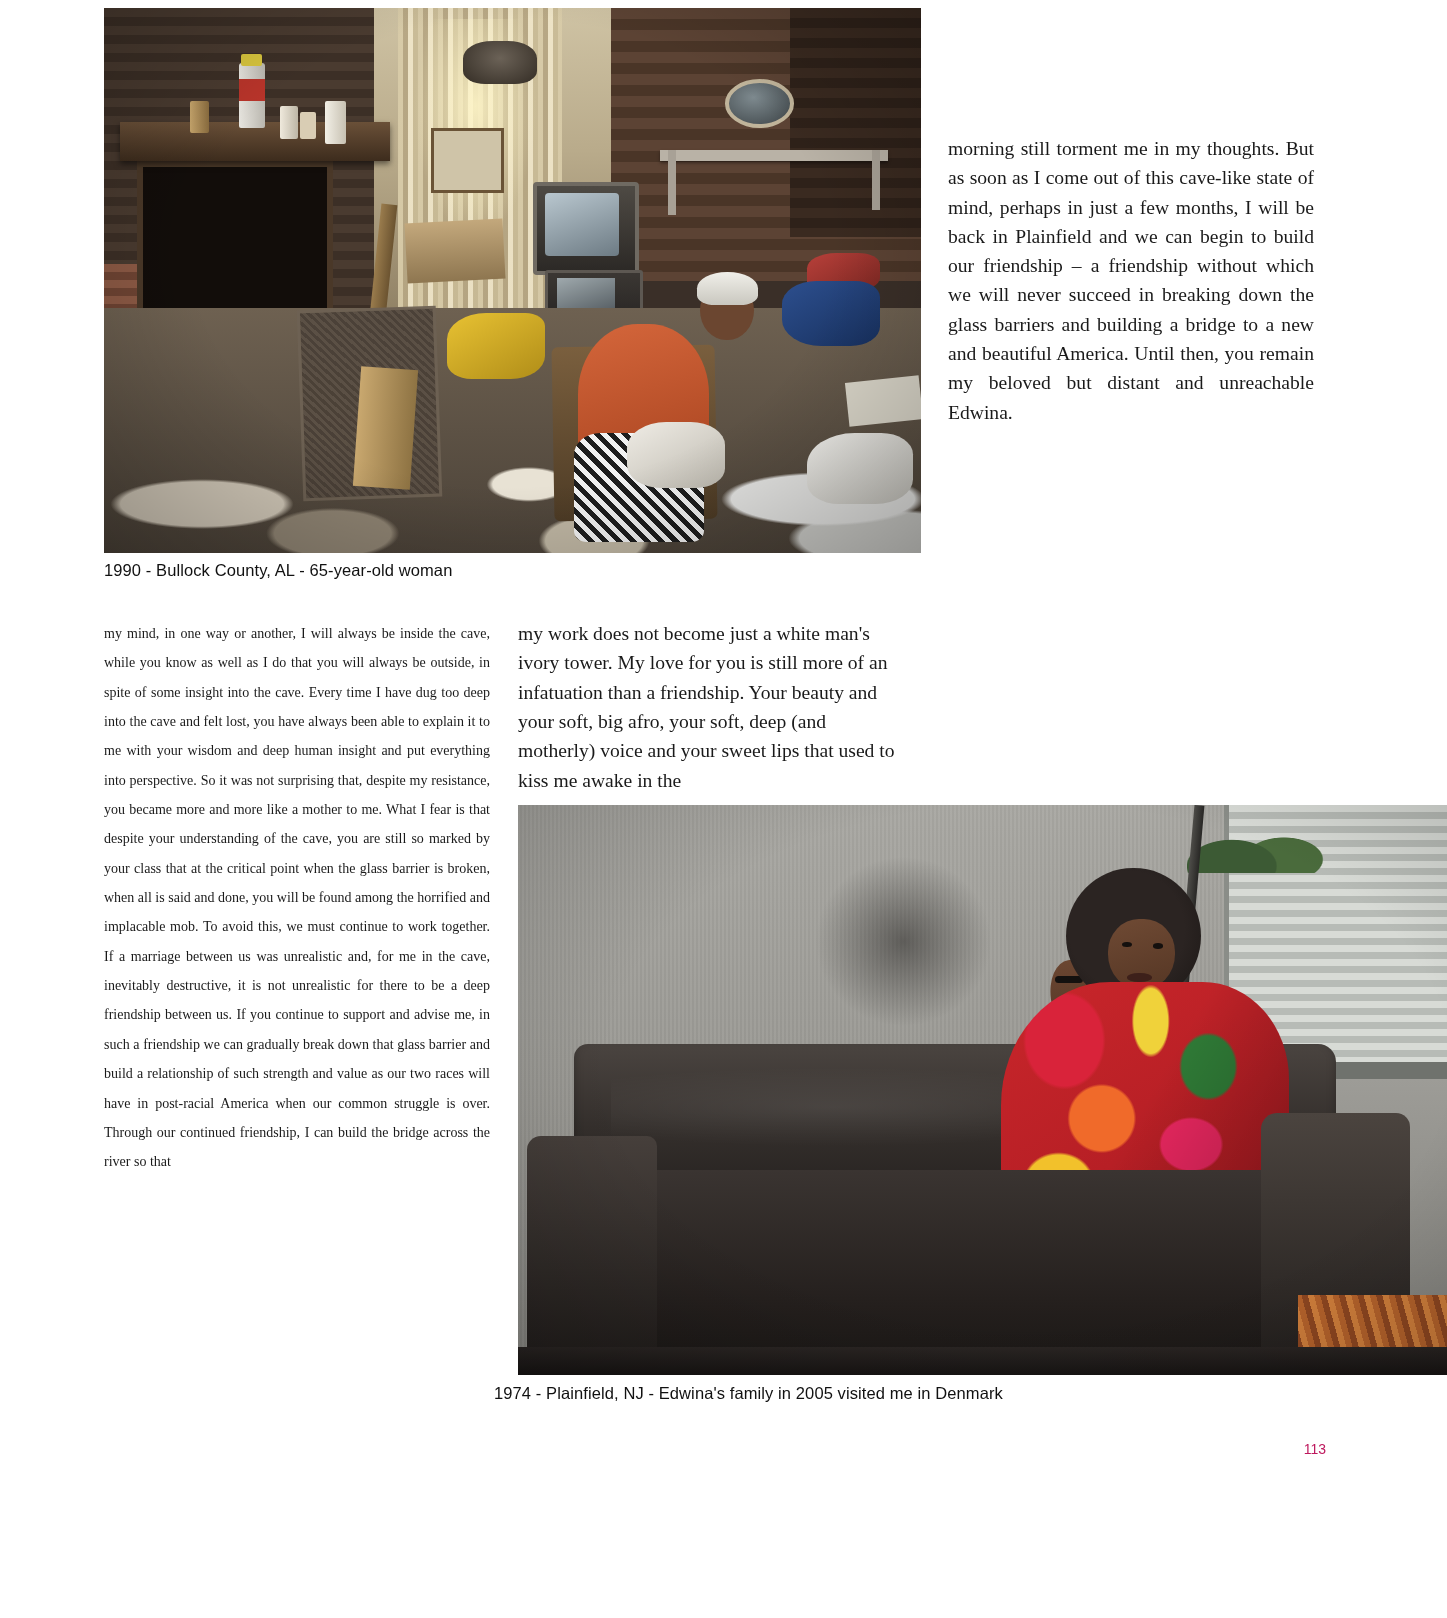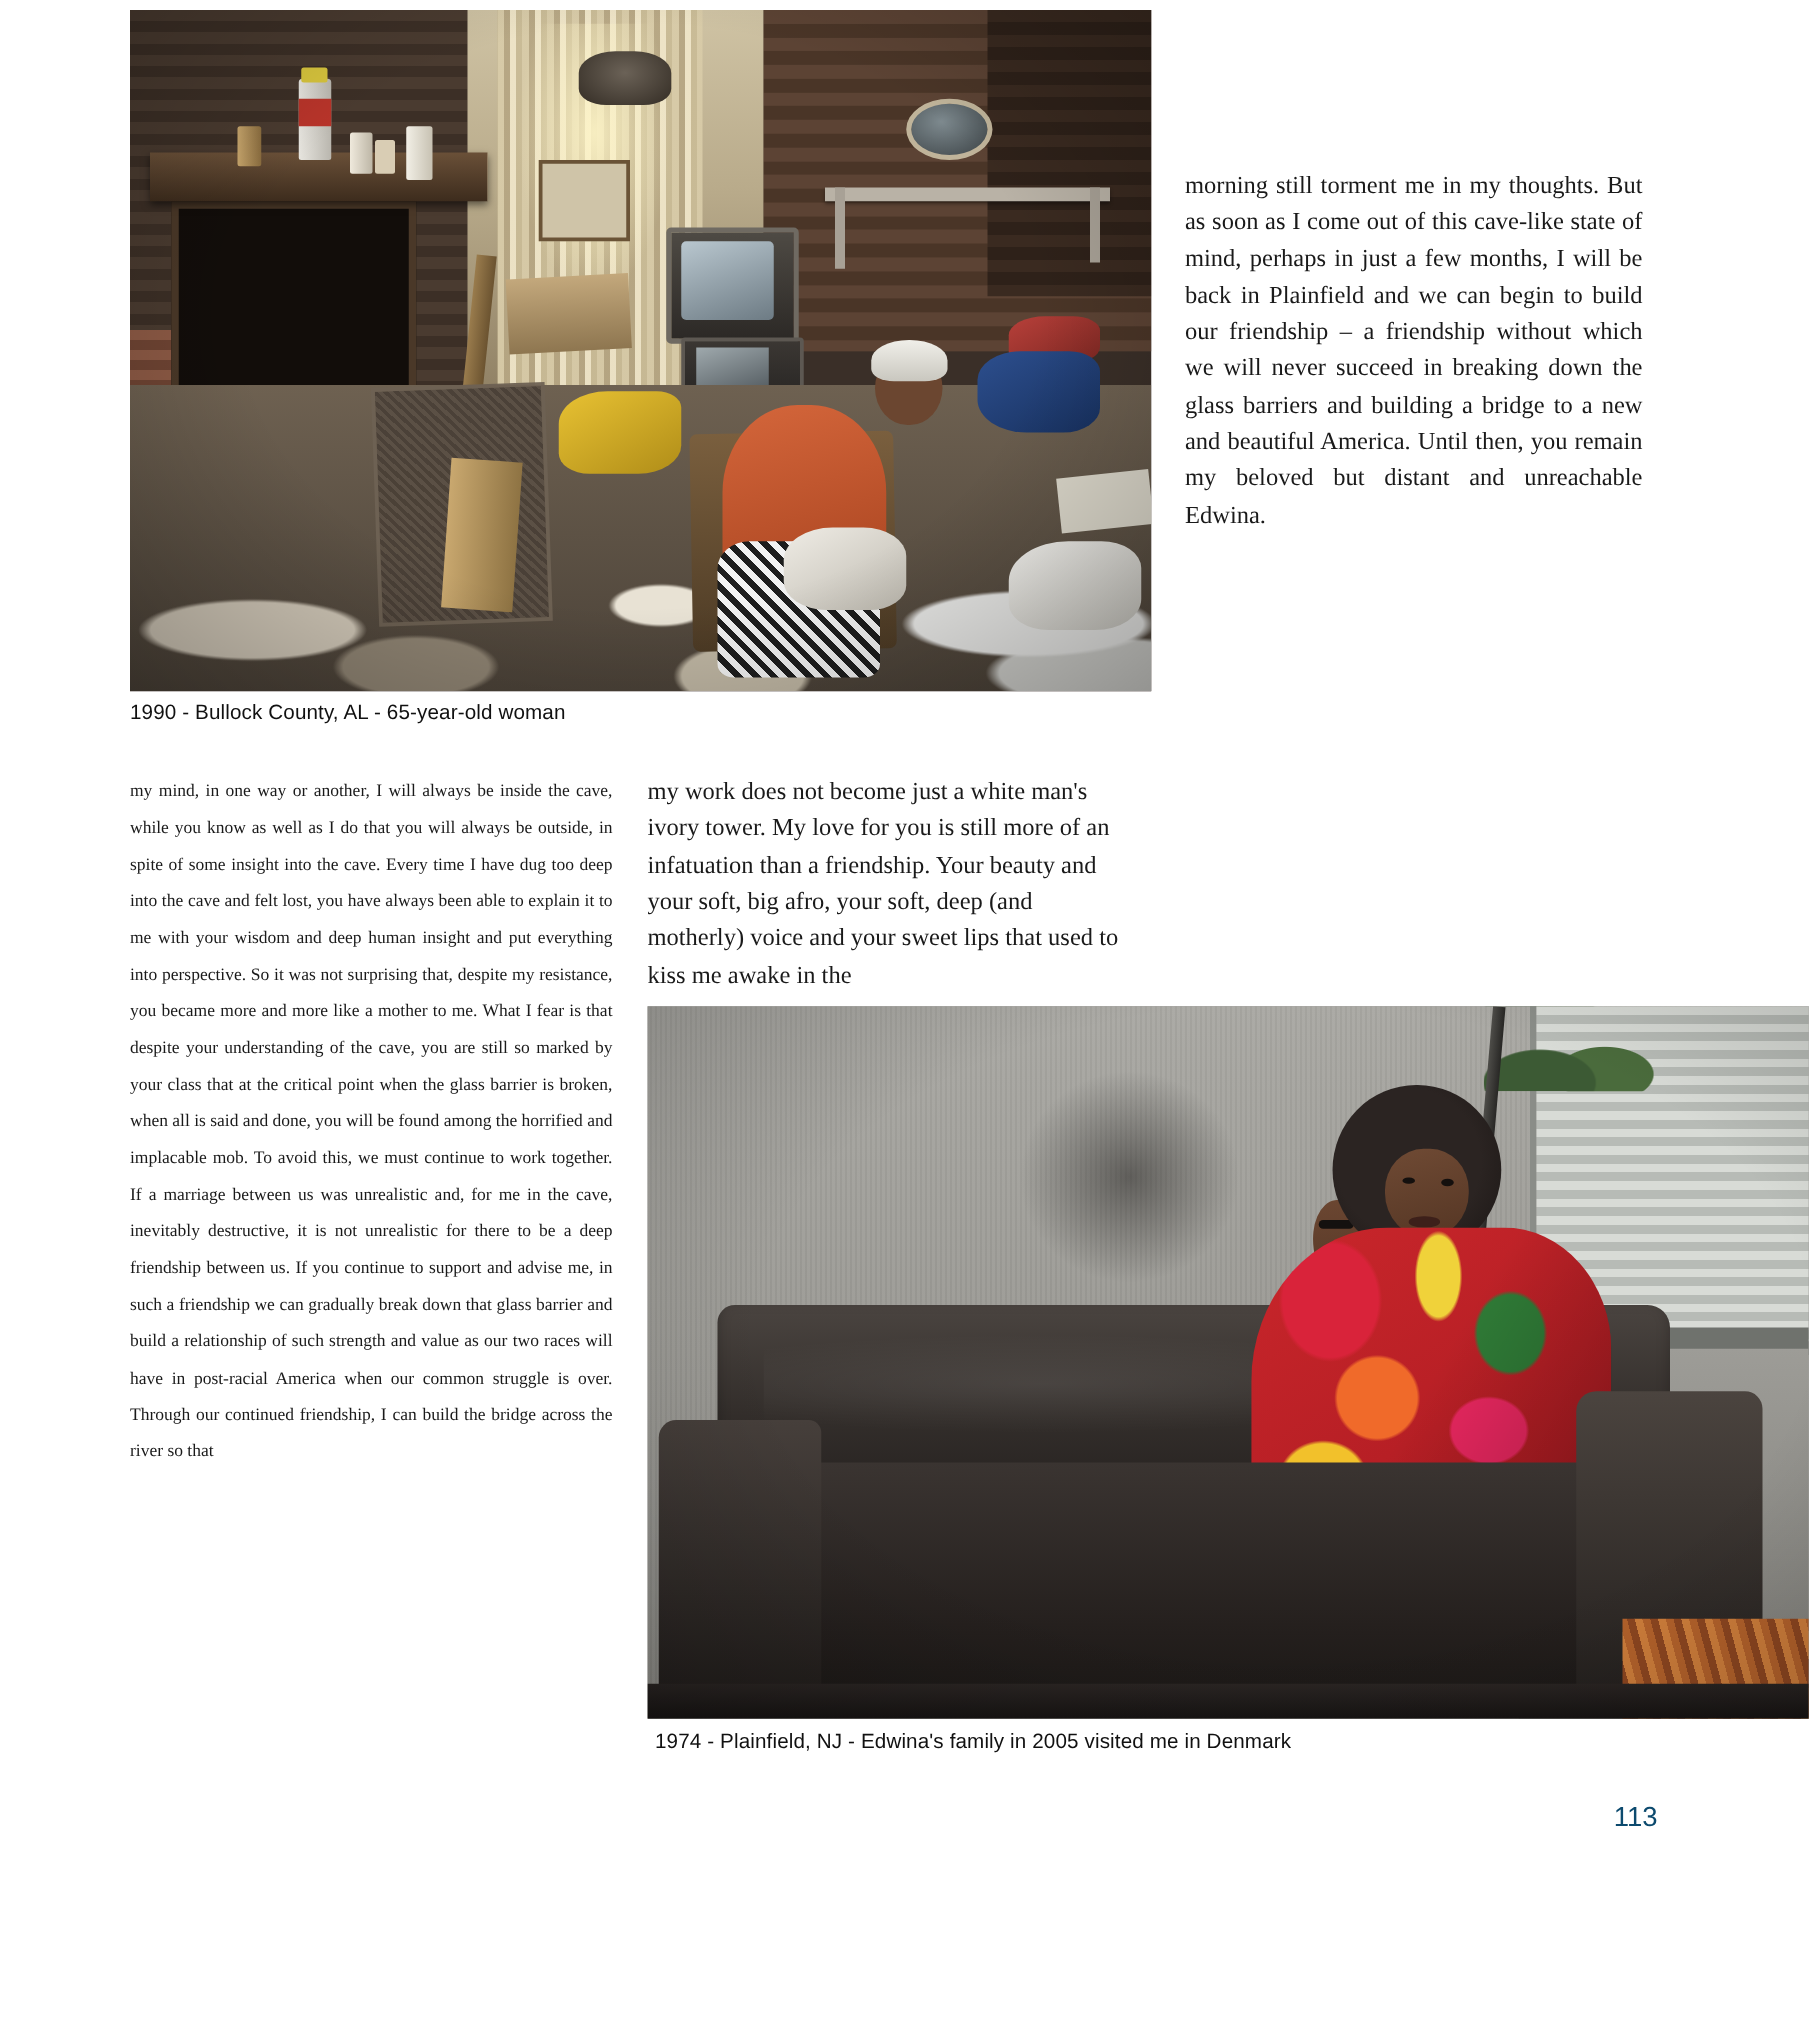--- a/index.html
+++ b/index.html
@@ -403,29 +403,29 @@
   }
   .pb-floor {
     position:absolute; left:0; bottom:0; width:100%; height:5%;
     background:linear-gradient(180deg,#2a2523,#171413);
   }
   .pb-vignette {
     position:absolute; inset:0;
     background: radial-gradient(ellipse at 55% 45%, rgba(0,0,0,0) 58%, rgba(0,0,0,.22) 100%);
   }
 
-  .caption-bottom { left: 524px; top: 1384px; }
+  .caption-bottom { left: 494px; top: 1384px; }
 
   .page-number {
     position: absolute;
     right: 121px;
     top: 1441px;
     font-family: "Liberation Sans", sans-serif;
-    font-size: 22px;
-    color: #0c4a6e;
+    font-size: 14px;
+    color: #be185d;
   }
 </style>
 </head>
 <body>
 
 <div class="photo-top">
   <div class="scene">
     <div class="pt-wall-left"></div>
     <div class="pt-wall-mid"></div>
     <div class="pt-curtain"></div>

